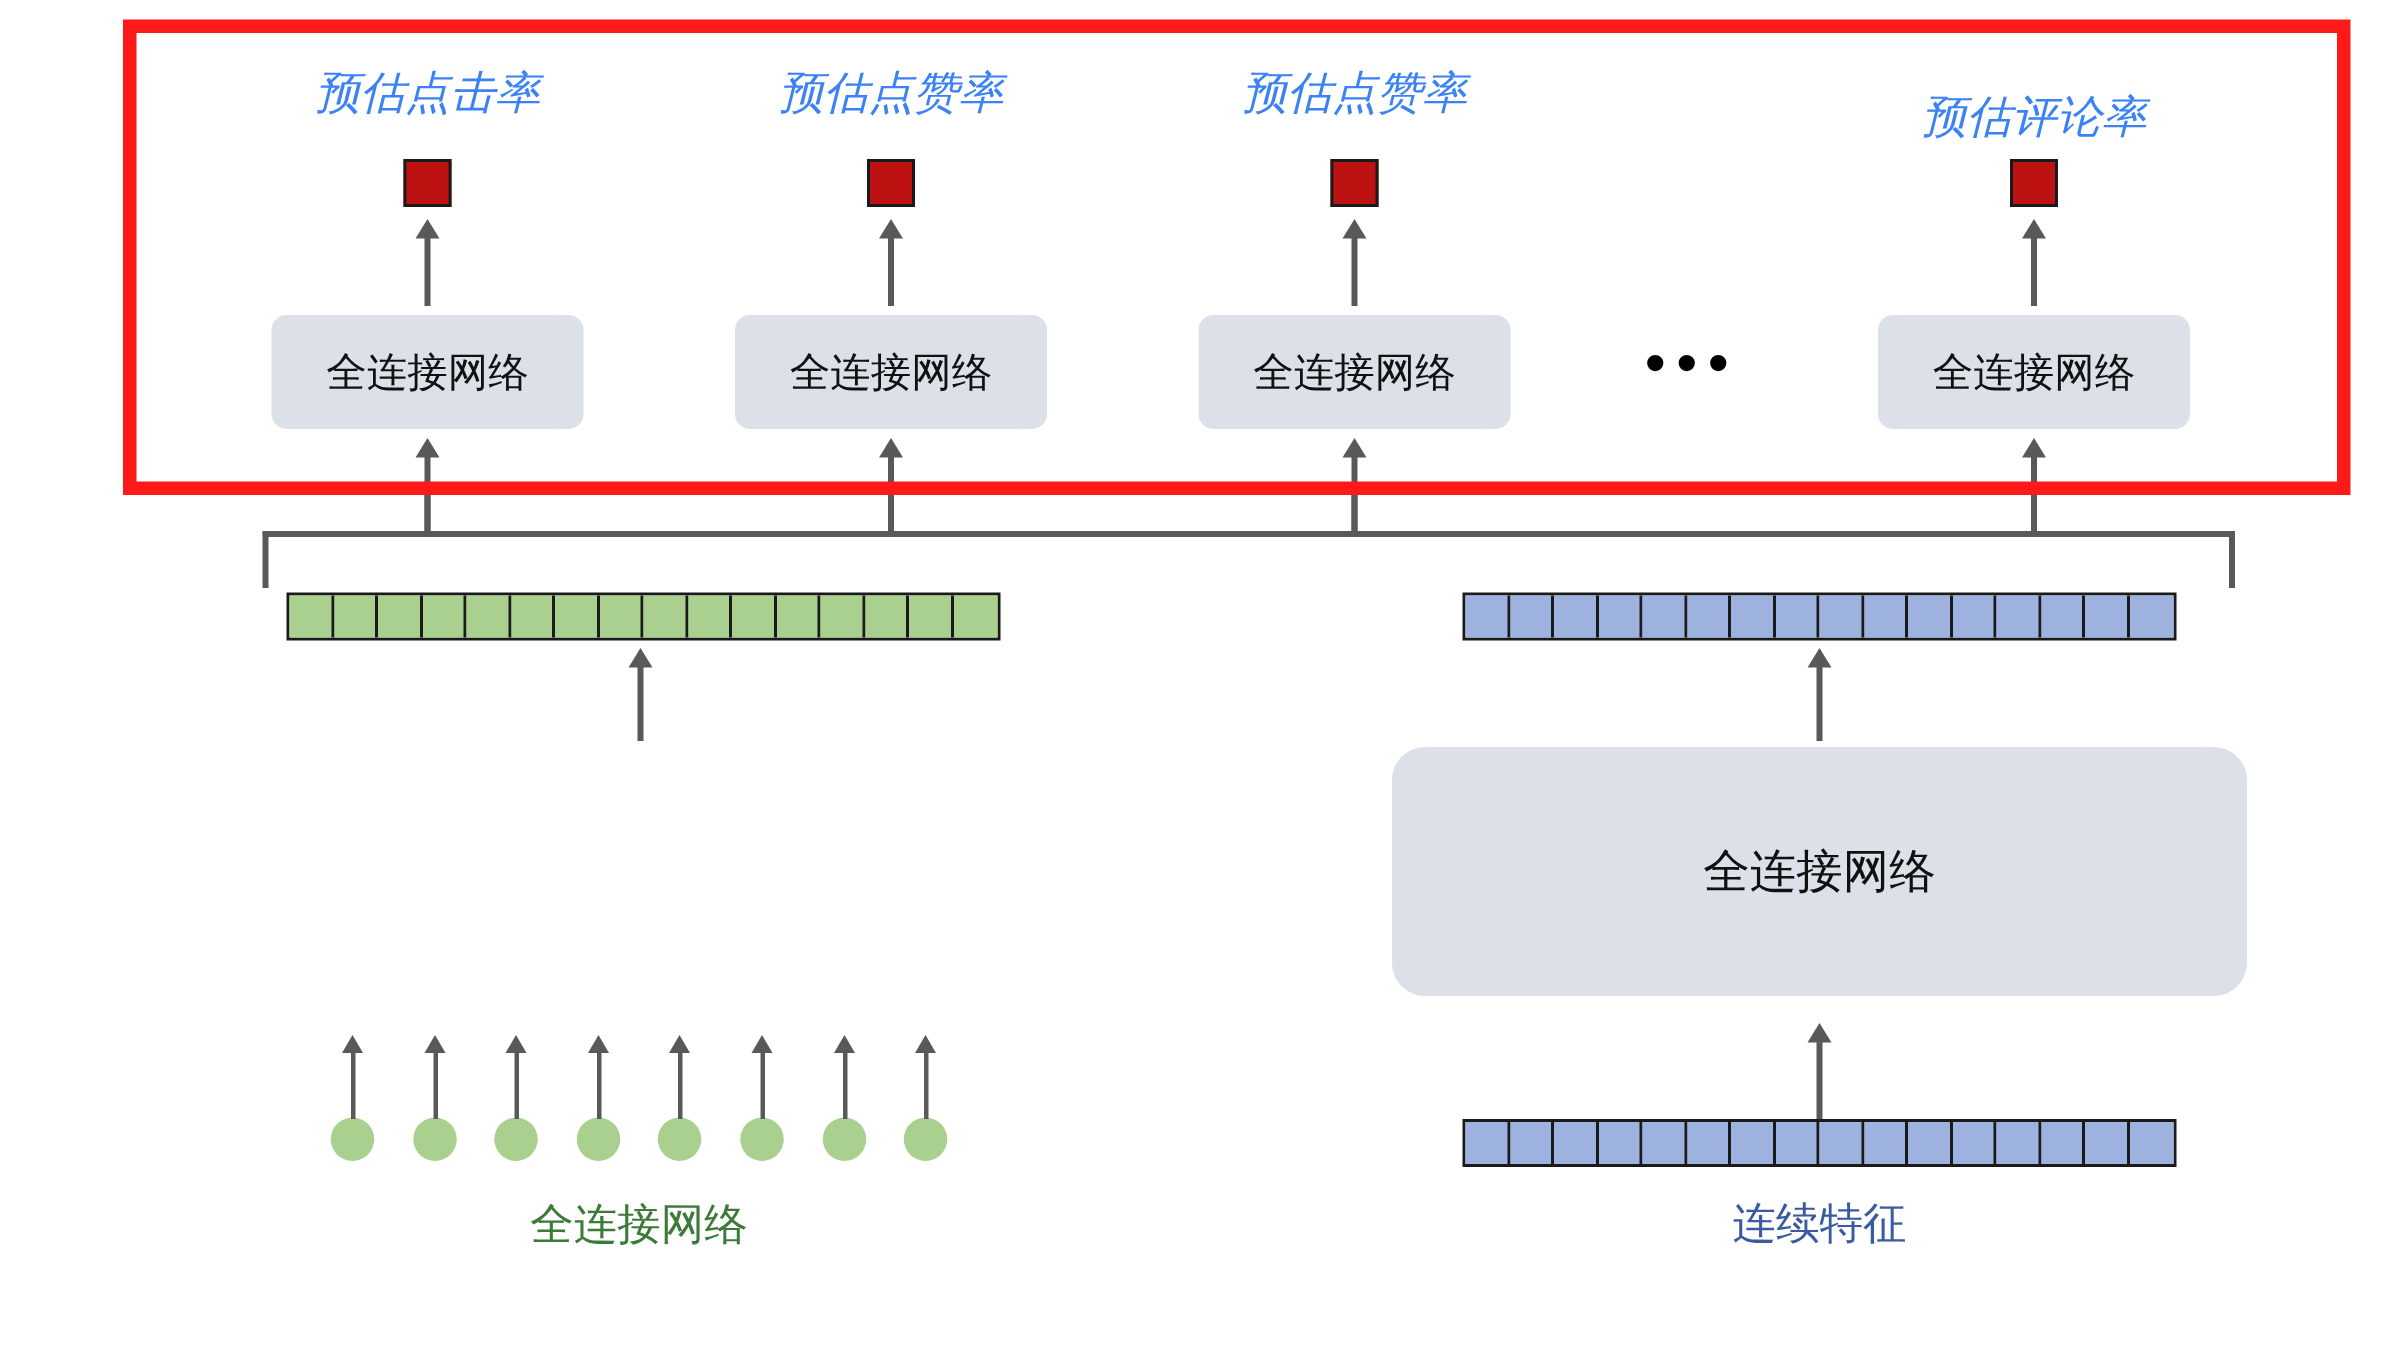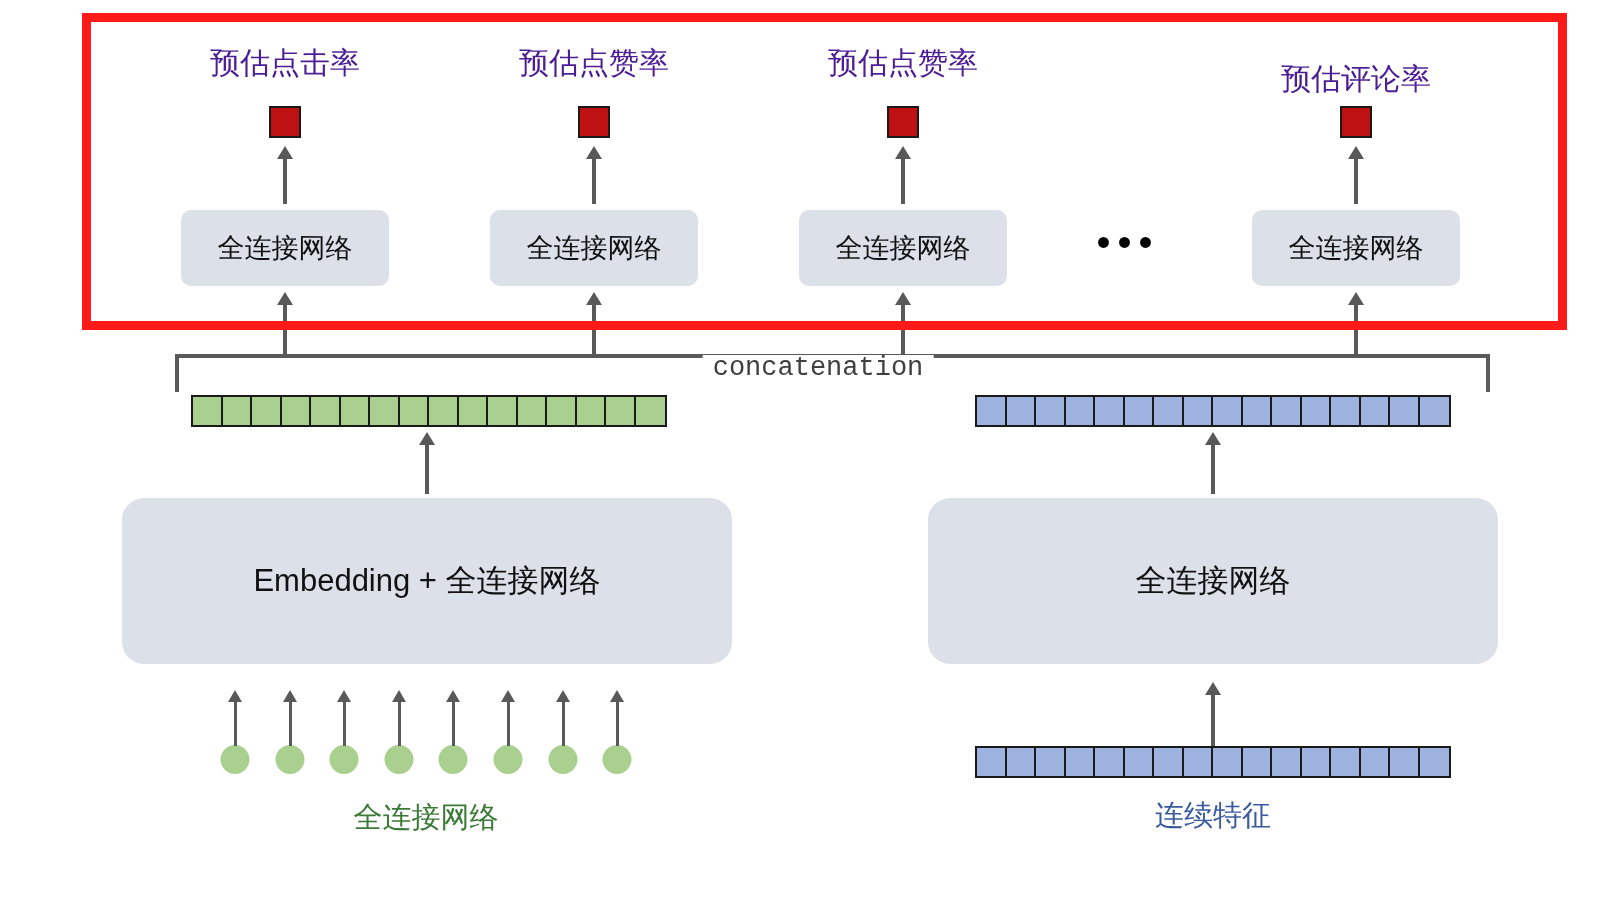--- a/index.html
+++ b/index.html
@@ -18,26 +18,27 @@
     left:82px;top:13px;width:1485px;height:317px;
     border:9px solid #FF1A1A;
     box-sizing:border-box;
     background:transparent;
     z-index:30;
     pointer-events:none;
   }
 
   
   .task-label{
-    color:#4c1d95;
+    color:#3b82f6;
     font-size:30px;
     line-height:30px;
     white-space:nowrap;
     transform:translateX(-50%);
     z-index:40;
+    font-style:italic;
   }
 
   
   .out-square{
     width:32px;height:32px;
     background:#BE1212;
     border:2px solid #1a1a1a;
     box-sizing:border-box;
     transform:translateX(-50%);
     z-index:40;
@@ -200,21 +201,20 @@
 
     <div class="stub" style="left:175px;top:354px;height:38px;"></div>
 
     <div class="stub" style="left:1486px;top:354px;height:38px;"></div>
 
     <div class="stub" style="left:283px;top:330px;height:26px;"></div>
     <div class="stub" style="left:592px;top:330px;height:26px;"></div>
     <div class="stub" style="left:901px;top:330px;height:26px;"></div>
     <div class="stub" style="left:1354px;top:330px;height:26px;"></div>
   </div>
-  <div class="abs" id="concat-label" style="left:818px;top:355px;">concatenation</div>
 
   <div class="abs vec green" id="green-vec" style="left:191px;top:395px;height:28px;">
       <div class="cell" style="width: 29.5px;"></div>
       <div class="cell" style="width: 29.5px;"></div>
       <div class="cell" style="width: 29.5px;"></div>
       <div class="cell" style="width: 29.5px;"></div>
       <div class="cell" style="width: 29.5px;"></div>
       <div class="cell" style="width: 29.5px;"></div>
       <div class="cell" style="width: 29.5px;"></div>
       <div class="cell" style="width: 29.5px;"></div>
@@ -226,21 +226,20 @@
       <div class="cell" style="width: 29.5px;"></div>
       <div class="cell" style="width: 29.5px;"></div>
       <div class="cell" style="width: 29.5px;"></div>
     </div>
 
   <div class="abs arrow" style="left:427px;top:432px;width:20px;height:62px;">
     <div class="head"></div>
       <div class="shaft" style="top:11px;height:51px;"></div>
   </div>
 
-  <div class="abs fc-box big-box" style="left:122px;top:498px;width:610px;height:166px;">Embedding + 全连接网络</div>
 
   <div class="abs arrow thin" style="left:235px;top:690px;width:18px;height:56px;">
     <div class="head"></div>
       <div class="shaft" style="top:10px;height:46px;"></div>
   </div>
   <div class="abs arrow thin" style="left:290px;top:690px;width:18px;height:56px;">
     <div class="head"></div>
       <div class="shaft" style="top:10px;height:46px;"></div>
   </div>
   <div class="abs arrow thin" style="left:344px;top:690px;width:18px;height:56px;">

